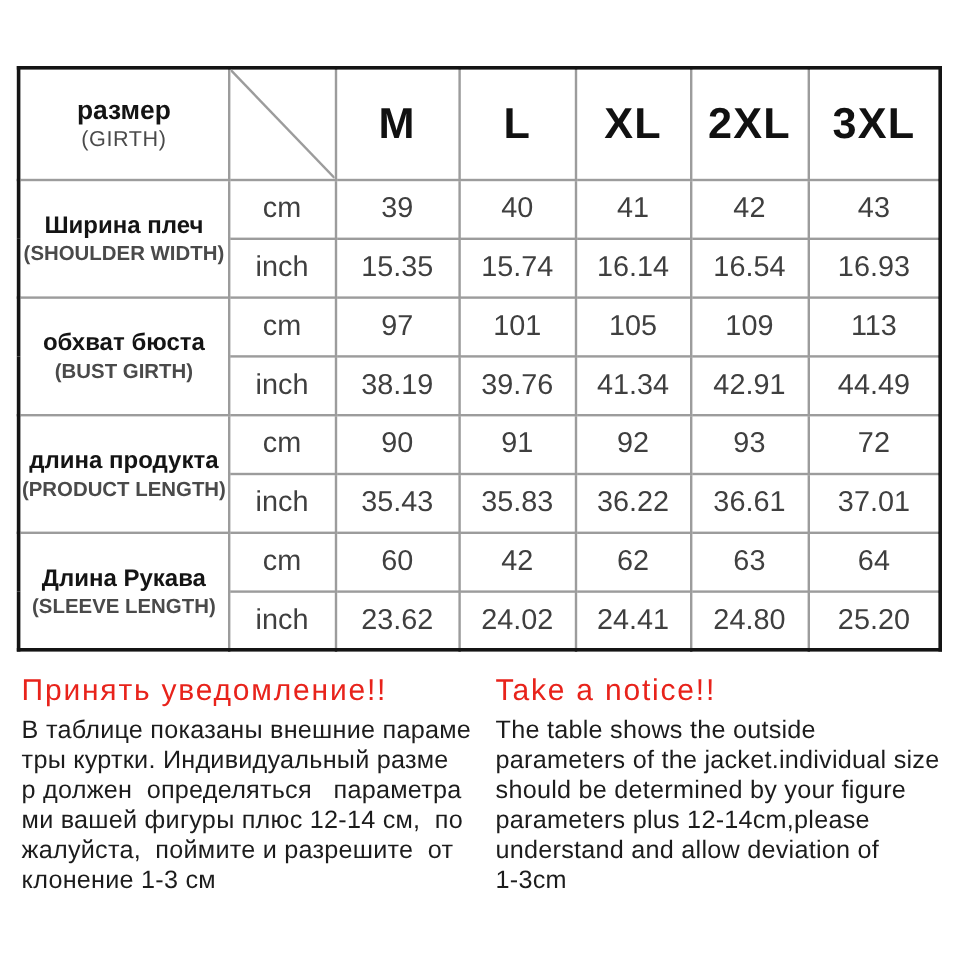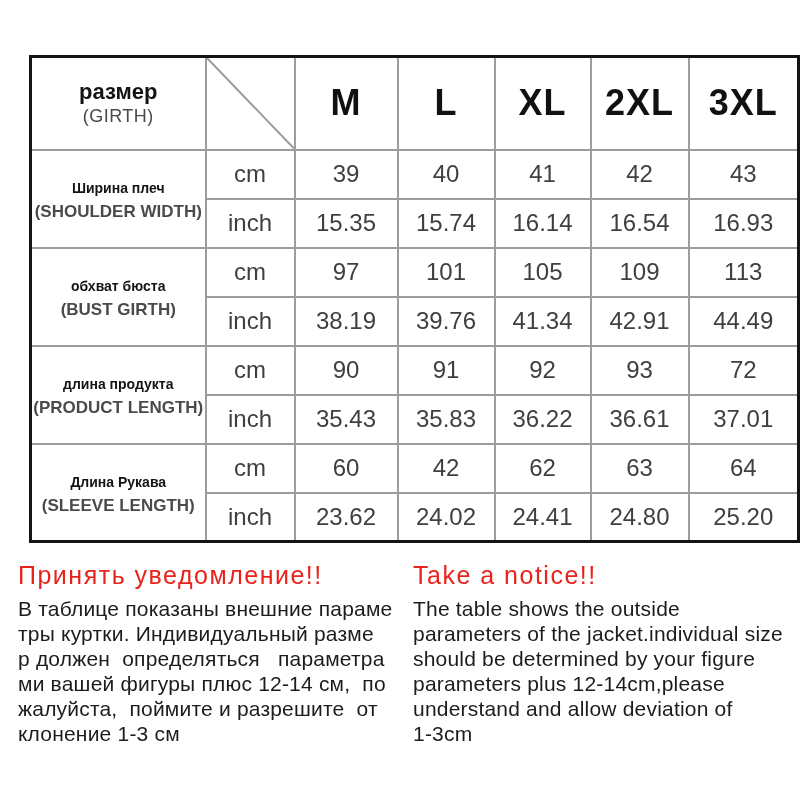--- a/index.html
+++ b/index.html
@@ -5,37 +5,37 @@
   html,body{margin:0;padding:0;}
   body{
     width:800px;height:800px;background:#ffffff;
     font-family:"Liberation Sans","DejaVu Sans",sans-serif;
     color:#1c1c1c;overflow:hidden;
   }
   .page{position:relative;width:800px;height:800px;background:#ffffff;}
 
   
   table.size-table{
-    position:absolute;left:29px;top:55px;width:768px;
+    position:absolute;left:14px;top:55px;width:768px;
     border-collapse:collapse;table-layout:fixed;
     border:3px solid #141414;
   }
   table.size-table td{
     border:2px solid #9c9c9c;
     text-align:center;vertical-align:middle;padding:0;
     overflow:hidden;
   }
   td.blk{border:3px solid #141414;}
   tr.hrow{height:93px;}
   tr.drow{height:49px;}
 
   .corner-ru{font-size:22px;font-weight:600;color:#141414;line-height:26px;}
   .corner-en{font-size:18px;color:#4a4a4a;line-height:22px;letter-spacing:0.5px;}
   td.size-cell{font-size:36px;font-weight:600;color:#111111;letter-spacing:1px;}
-  .label-ru{font-size:14px;font-weight:600;color:#141414;line-height:26px;}
+  .label-ru{font-size:20px;font-weight:600;color:#141414;line-height:26px;}
   .label-en{font-size:17px;color:#4a4a4a;line-height:21px;font-weight:bold;}
   td.unit{font-size:24px;color:#3f3f3f;}
   td.val{font-size:24px;color:#3f3f3f;margin-top:20px;}
 
   td.diag-cell{position:relative;}
   td.diag-cell svg{position:absolute;left:0;top:0;width:100%;height:100%;display:block;}
 
   
   .notice{position:absolute;top:563px;}
   .notice-left{left:18px;width:388px;}

